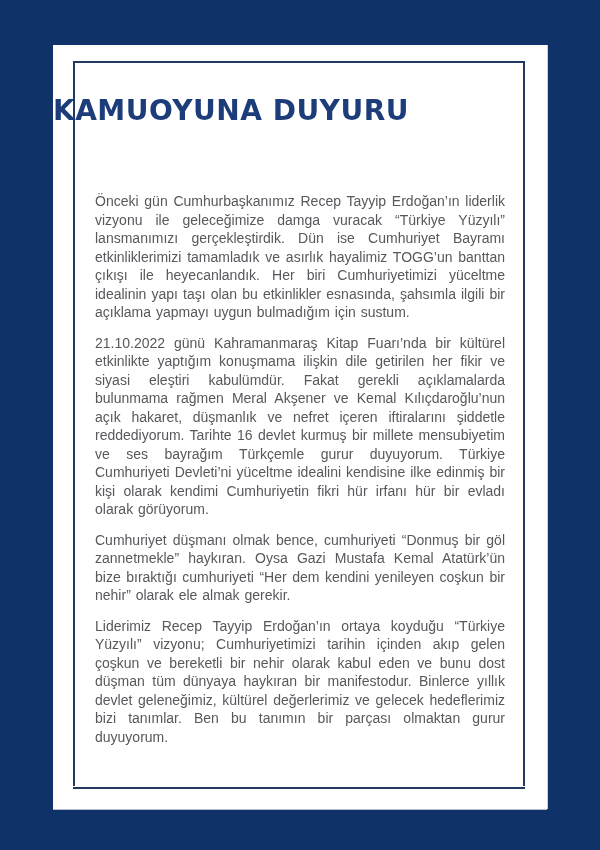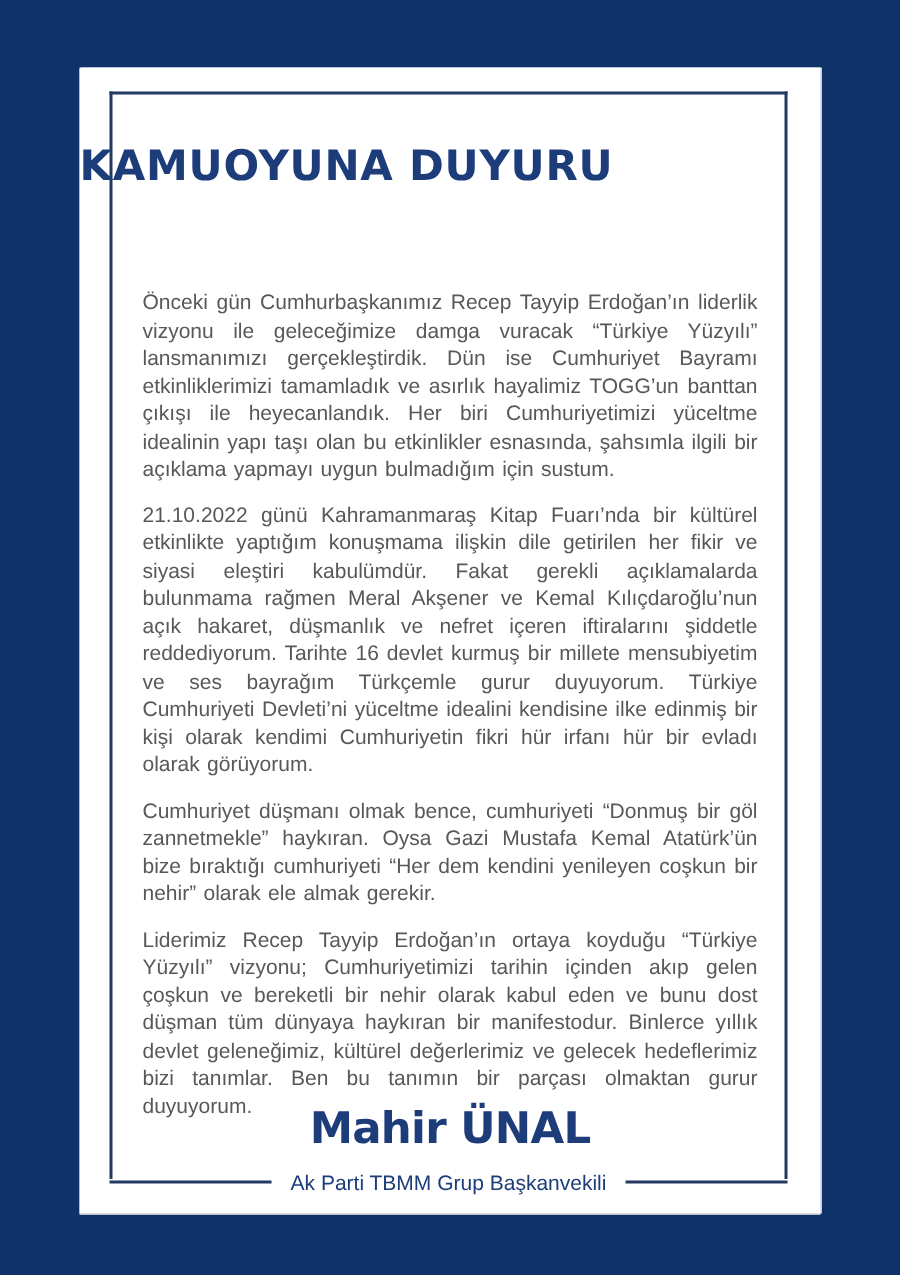--- a/index.html
+++ b/index.html
@@ -85,22 +85,20 @@
 
     <h1 class="title">KAMUOYUNA DUYURU</h1>
 
     <div class="content">
       <p>Önceki gün Cumhurbaşkanımız Recep Tayyip Erdoğan’ın liderlik vizyonu ile geleceğimize damga vuracak “Türkiye Yüzyılı” lansmanımızı gerçekleştirdik. Dün ise Cumhuriyet Bayramı etkinliklerimizi tamamladık ve asırlık hayalimiz TOGG’un banttan çıkışı ile heyecanlandık. Her biri Cumhuriyetimizi yüceltme idealinin yapı taşı olan bu etkinlikler esnasında, şahsımla ilgili bir açıklama yapmayı uygun bulmadığım için sustum.</p>
       <p>21.10.2022 günü Kahramanmaraş Kitap Fuarı’nda bir kültürel etkinlikte yaptığım konuşmama ilişkin dile getirilen her fikir ve siyasi eleştiri kabulümdür. Fakat gerekli açıklamalarda bulunmama rağmen Meral Akşener ve Kemal Kılıçdaroğlu’nun açık hakaret, düşmanlık ve nefret içeren iftiralarını şiddetle reddediyorum. Tarihte 16 devlet kurmuş bir millete mensubiyetim ve ses bayrağım Türkçemle gurur duyuyorum. Türkiye Cumhuriyeti Devleti’ni yüceltme idealini kendisine ilke edinmiş bir kişi olarak kendimi Cumhuriyetin fikri hür irfanı hür bir evladı olarak görüyorum.</p>
       <p>Cumhuriyet düşmanı olmak bence, cumhuriyeti “Donmuş bir göl zannetmekle” haykıran. Oysa Gazi Mustafa Kemal Atatürk’ün bize bıraktığı cumhuriyeti “Her dem kendini yenileyen coşkun bir nehir” olarak ele almak gerekir.</p>
       <p>Liderimiz Recep Tayyip Erdoğan’ın ortaya koyduğu “Türkiye Yüzyılı” vizyonu; Cumhuriyetimizi tarihin içinden akıp gelen çoşkun ve bereketli bir nehir olarak kabul eden ve bunu dost düşman tüm dünyaya haykıran bir manifestodur. Binlerce yıllık devlet geleneğimiz, kültürel değerlerimiz ve gelecek hedeflerimiz bizi tanımlar. Ben bu tanımın bir parçası olmaktan gurur duyuyorum.</p>
     </div>
 
-    <div class="sig-name">Mahir ÜNAL</div>
 
 
     <div class="sig-row">
       <span class="rule"></span>
-      <span class="role2">Ak Parti TBMM Grup Başkanvekili</span>
       <span class="rule"></span>
     </div>
   </div>
 </div>
 
 </body></html>

